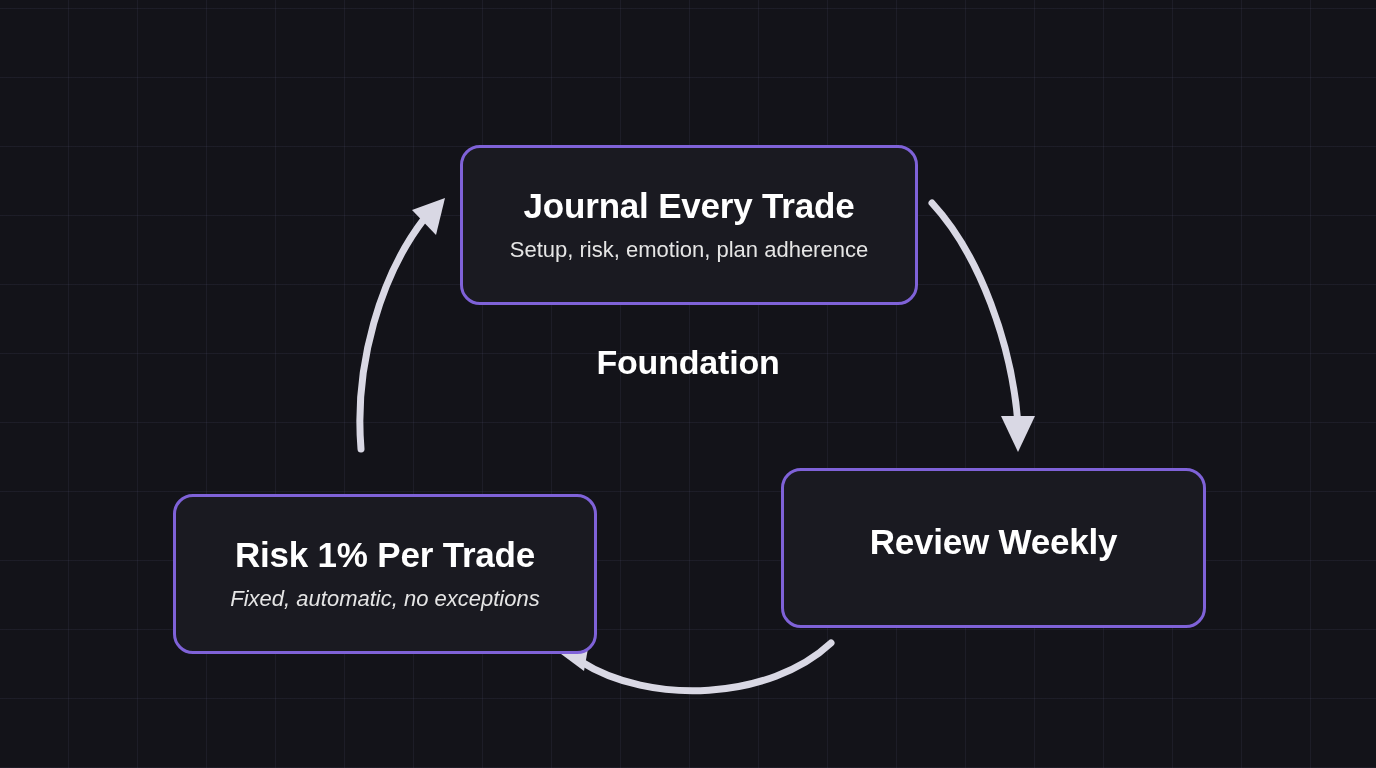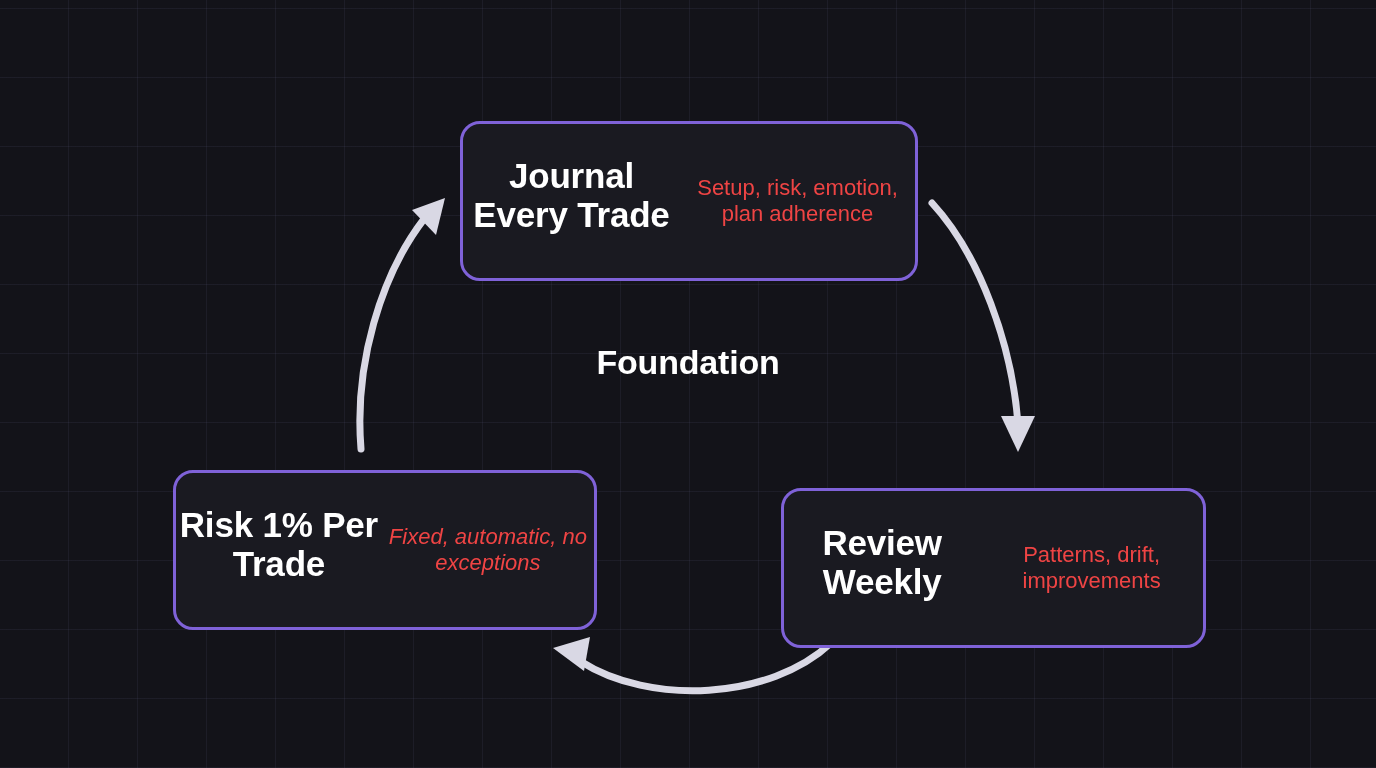--- a/index.html
+++ b/index.html
@@ -26,50 +26,51 @@
   }
 
   
   .node {
     position: absolute;
     box-sizing: border-box;
     background: #1a1a21;
     border: 3px solid #7f62d8;
     border-radius: 20px;
     display: flex;
-    flex-direction: row;
+    flex-direction: column;
     align-items: center;
     justify-content: center;
     text-align: center;
+    margin-top: 24px;
   }
   .node-title {
     color: #ffffff;
     font-weight: bold;
     letter-spacing: -0.2px;
     line-height: 1.1;
   }
   .node-sub {
-    color: #ef4444;
+    color: #e5e5e5;
     line-height: 1.2;
   }
 
   #node-journal {
     left: 460px;  top: 121px;  width: 458px;  height: 160px;
   }
   #node-journal .node-title { font-size: 35px; margin-bottom: 11px; }
   #node-journal .node-sub   { font-size: 22px; }
 
   #node-risk {
     left: 173px;  top: 470px;  width: 424px;  height: 160px;
   }
   #node-risk .node-title { font-size: 35px; margin-bottom: 11px; }
   #node-risk .node-sub   { font-size: 22px; font-style: italic; }
 
   #node-review {
-    left: 781px;  top: 488px;  width: 425px;  height: 160px;
+    left: 781px;  top: 444px;  width: 425px;  height: 160px;
   }
   #node-review .node-title { font-size: 35px; margin-bottom: 11px; }
   #node-review .node-sub   { font-size: 22px; }
 
   
   #center-caption {
     position: absolute;
     left: 528px;
     top: 340px;
     width: 320px;
@@ -122,16 +123,15 @@
     <div class="node-sub">Setup, risk, emotion, plan adherence</div>
   </div>
 
   <div class="node" id="node-risk">
     <div class="node-title">Risk 1% Per Trade</div>
     <div class="node-sub">Fixed, automatic, no exceptions</div>
   </div>
 
   <div class="node" id="node-review">
     <div class="node-title">Review Weekly</div>
-    <div class="node-sub">Patterns, drift, improvements</div>
   </div>
 
 </div>
 
 </body></html>

